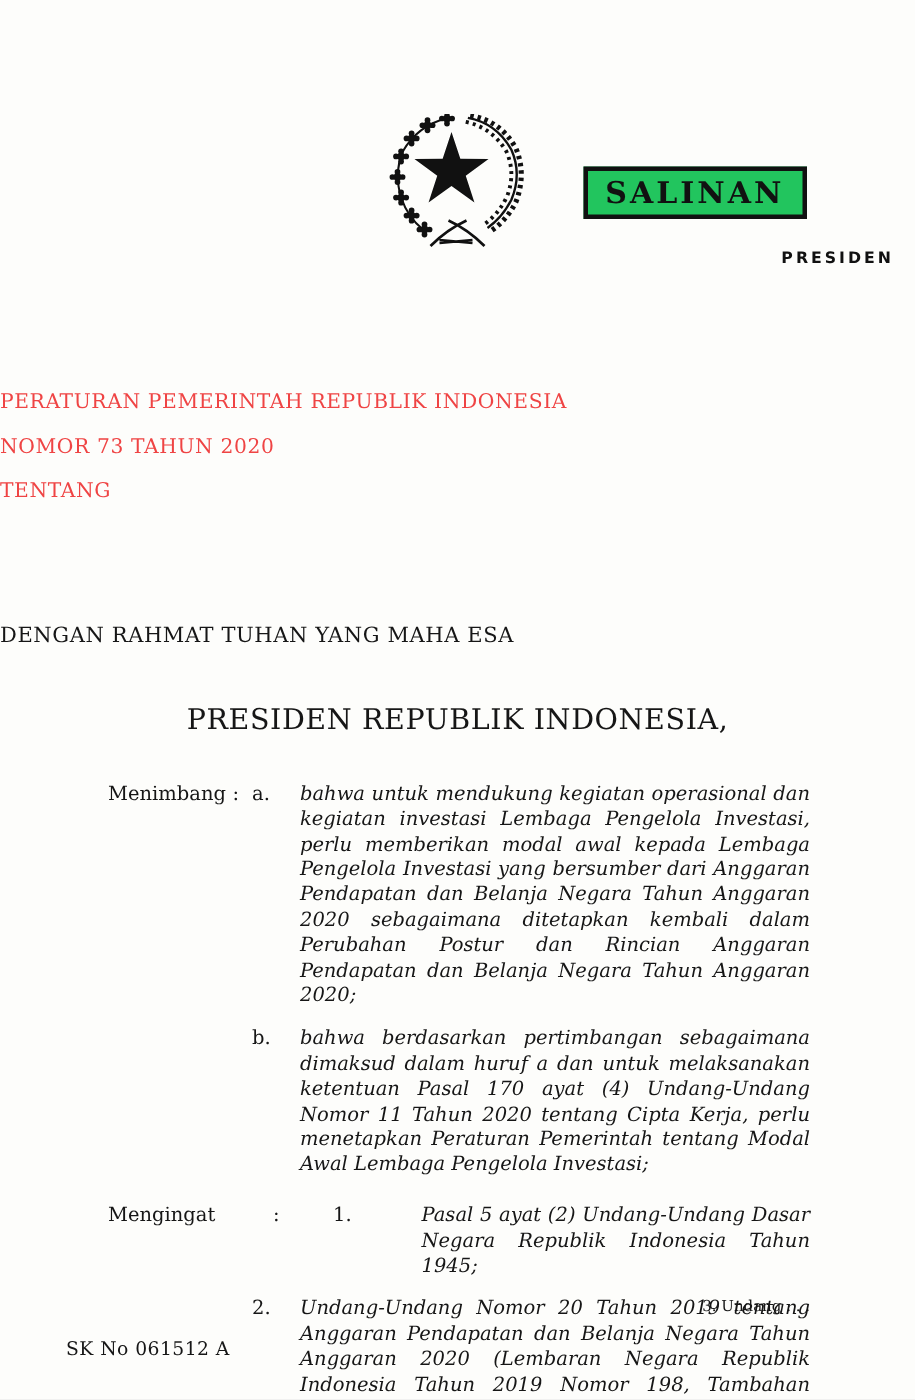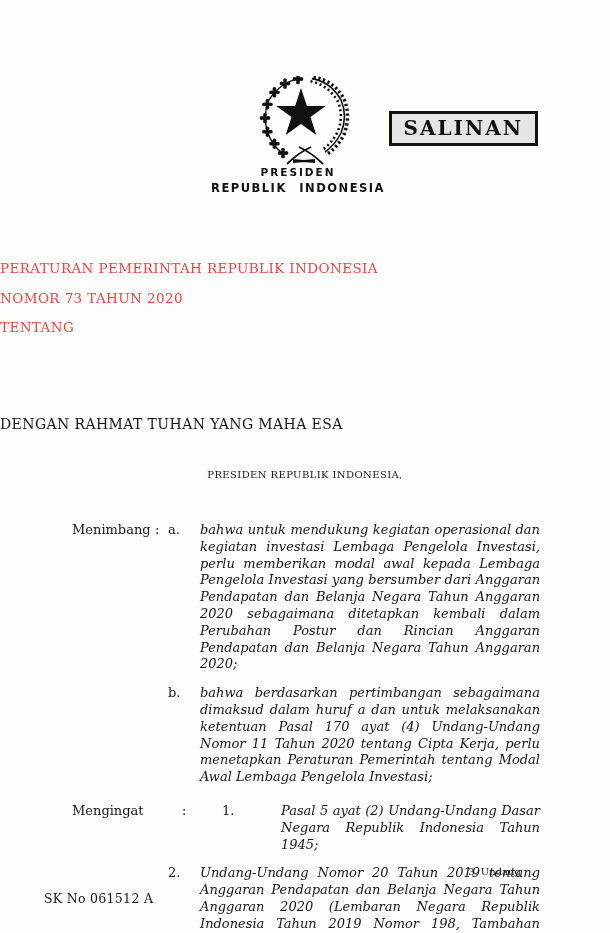--- a/index.html
+++ b/index.html
@@ -13,47 +13,47 @@
     overflow:hidden;
   }
   
   .emblem{
     position:absolute;top:76px;left:50%;
     transform:translateX(-52%);
     width:100px;height:92px;
   }
   .letterhead{
     position:absolute;top:166px;left:0;right:14px;
-    text-align:center;
+    text-align:right;
     font-family:"DejaVu Sans","Liberation Sans",sans-serif;
     font-weight:bold;color:#111;
   }
   .lh-line1{font-size:10.5px;letter-spacing:2px;}
   .lh-line2{font-size:11.5px;letter-spacing:1.5px;word-spacing:7px;margin-top:3px;}
   .stamp{
     position:absolute;top:111px;right:72px;
     border:3px solid #111;
     padding:2px 12px 3px 12px;
     font-size:20px;font-weight:bold;letter-spacing:2px;
-    color:#111;background:#e5e5e5;
+    color:#111;background:#22c55e;
   }
   
   .title-block{
     position:absolute;top:260px;left:0;right:0;
     font-size:13.5px;letter-spacing:.4px;color:#ef4444;
   }
   .title-block .t-line{margin-bottom:13.5px;}
   
   .invocation{
     position:absolute;top:416px;left:0;right:0;
     font-size:14px;letter-spacing:.4px;
   }
   .issuer{
     position:absolute;top:469px;left:0;right:0;
-    text-align:center;font-size:10px;letter-spacing:.4px;
+    text-align:center;font-size:19px;letter-spacing:.4px;
   }
   
   .clauses{
     position:absolute;top:522px;left:72px;width:468px;
     font-size:13px;line-height:16.8px;
   }
   .clause-row{
     display:grid;
     grid-template-columns:83px 13px 32px 1fr;
     margin-bottom:12px;
@@ -151,21 +151,20 @@
             <circle cy="3.4" r="1.9"></circle>
           </g>
       </g>
 
       <path d="M34,88 Q45,77 58,71 M70,88 Q59,77 46,71 M40,84 L62,86 M62,84 L40,86" fill="none" stroke="#111" stroke-width="1.8"></path>
     </svg>
   </div>
 
   <div class="letterhead">
     <div class="lh-line1">PRESIDEN</div>
-    <div class="lh-line2">REPUBLIK INDONESIA</div>
   </div>
 
   <div class="stamp">SALINAN</div>
 
   <div class="title-block">
     <div class="t-line">PERATURAN PEMERINTAH REPUBLIK INDONESIA</div>
     <div class="t-line">NOMOR 73 TAHUN 2020</div>
     <div class="t-line">TENTANG</div>
   </div>
 

